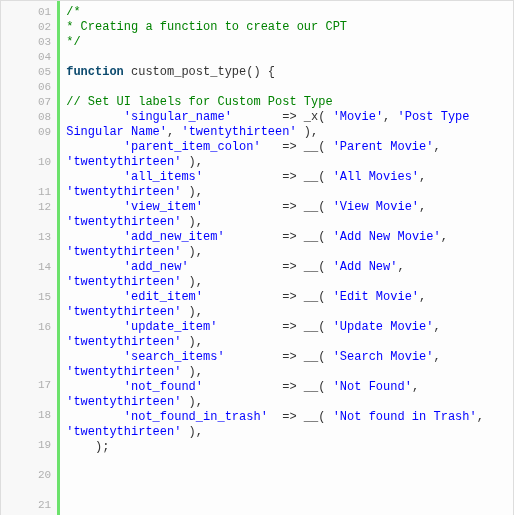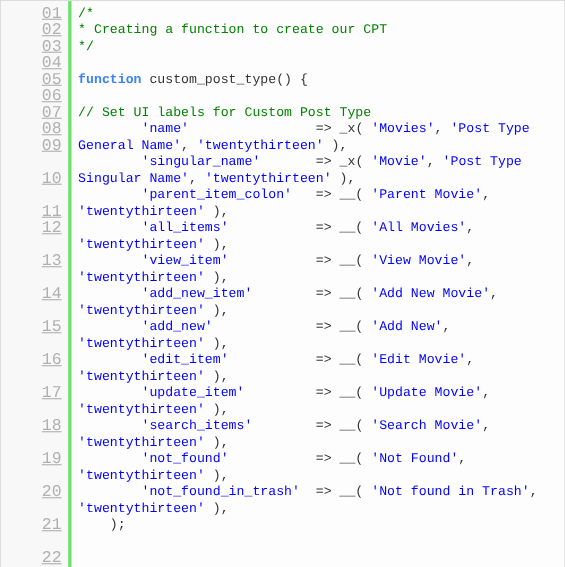--- a/index.html
+++ b/index.html
@@ -18,36 +18,35 @@
     background: #f8f8f8;
     border-right: 3px solid #6ce26c;
     padding: 4px 0;
     text-align: right;
     user-select: none;
   }
   .gutter-line {
     color: #b0b0b0;
     padding: 0 6px;
     line-height: 15px;
-    font-size: 15px;
-    text-decoration: underline;
+    font-size: 11px;
   }
   .code-area {
     flex: 1;
     padding: 4px 0 4px 6px;
     overflow: hidden;
   }
   .code-line {
     line-height: 15px;
     white-space: pre-wrap;
     word-break: break-word;
     color: #333;
   }
   .c-comment { color: #008200; }
-  .c-keyword { color: #3b82f6; font-weight: bold; }
+  .c-keyword { color: #0c4a6e; font-weight: bold; }
   .c-var { color: #aa7700; }
   .c-string { color: #0000ff; }
   .c-plain { color: #333; }
 </style>
 </head>
 <body>
 
 <div class="code-block">
   <div class="gutter" id="gutter">
       <div class="gutter-line" style="height: 15px;">01</div>
@@ -59,36 +58,35 @@
       <div class="gutter-line" style="height: 15px;">07</div>
       <div class="gutter-line" style="height: 15px;">08</div>
       <div class="gutter-line" style="height: 30px;">09</div>
       <div class="gutter-line" style="height: 30px;">10</div>
       <div class="gutter-line" style="height: 15px;">11</div>
       <div class="gutter-line" style="height: 30px;">12</div>
       <div class="gutter-line" style="height: 30px;">13</div>
       <div class="gutter-line" style="height: 30px;">14</div>
       <div class="gutter-line" style="height: 30px;">15</div>
       <div class="gutter-line" style="height: 30px;">16</div>
-      <div class="gutter-line" style="height: 30px;">17</div>
+      <div class="gutter-line" style="height: 30px; margin-top: 28px;">17</div>
       <div class="gutter-line" style="height: 30px;">18</div>
       <div class="gutter-line" style="height: 30px;">19</div>
       <div class="gutter-line" style="height: 30px;">20</div>
       <div class="gutter-line" style="height: 30px;">21</div>
       <div class="gutter-line" style="height: 15px; margin-left: 31px;">22</div>
     </div>
   <div class="code-area" id="code-area">
       <div class="code-line"><span class="c-comment">/*</span></div>
       <div class="code-line"><span class="c-comment">* Creating a function to create our CPT</span></div>
       <div class="code-line"><span class="c-comment">*/</span></div>
       <div class="code-line"><span class="c-plain"> </span></div>
       <div class="code-line"><span class="c-keyword">function</span><span class="c-plain"> custom_post_type() {</span></div>
       <div class="code-line"><span class="c-plain"> </span></div>
       <div class="code-line"><span class="c-comment">// Set UI labels for Custom Post Type</span></div>
-      <div class="code-line"><span class="c-plain">        </span><span class="c-string">'name'</span><span class="c-plain">                =&gt; _x( </span><span class="c-string">'Movies'</span><span class="c-plain">, </span><span class="c-string">'Post Type General Name'</span><span class="c-plain">, </span><span class="c-string">'twentythirteen'</span><span class="c-plain"> ),</span></div>
       <div class="code-line"><span class="c-plain">        </span><span class="c-string">'singular_name'</span><span class="c-plain">       =&gt; _x( </span><span class="c-string">'Movie'</span><span class="c-plain">, </span><span class="c-string">'Post Type Singular Name'</span><span class="c-plain">, </span><span class="c-string">'twentythirteen'</span><span class="c-plain"> ),</span></div>
       <div class="code-line"><span class="c-plain">        </span><span class="c-string">'parent_item_colon'</span><span class="c-plain">   =&gt; __( </span><span class="c-string">'Parent Movie'</span><span class="c-plain">, </span><span class="c-string">'twentythirteen'</span><span class="c-plain"> ),</span></div>
       <div class="code-line"><span class="c-plain">        </span><span class="c-string">'all_items'</span><span class="c-plain">           =&gt; __( </span><span class="c-string">'All Movies'</span><span class="c-plain">, </span><span class="c-string">'twentythirteen'</span><span class="c-plain"> ),</span></div>
       <div class="code-line"><span class="c-plain">        </span><span class="c-string">'view_item'</span><span class="c-plain">           =&gt; __( </span><span class="c-string">'View Movie'</span><span class="c-plain">, </span><span class="c-string">'twentythirteen'</span><span class="c-plain"> ),</span></div>
       <div class="code-line"><span class="c-plain">        </span><span class="c-string">'add_new_item'</span><span class="c-plain">        =&gt; __( </span><span class="c-string">'Add New Movie'</span><span class="c-plain">, </span><span class="c-string">'twentythirteen'</span><span class="c-plain"> ),</span></div>
       <div class="code-line"><span class="c-plain">        </span><span class="c-string">'add_new'</span><span class="c-plain">             =&gt; __( </span><span class="c-string">'Add New'</span><span class="c-plain">, </span><span class="c-string">'twentythirteen'</span><span class="c-plain"> ),</span></div>
       <div class="code-line"><span class="c-plain">        </span><span class="c-string">'edit_item'</span><span class="c-plain">           =&gt; __( </span><span class="c-string">'Edit Movie'</span><span class="c-plain">, </span><span class="c-string">'twentythirteen'</span><span class="c-plain"> ),</span></div>
       <div class="code-line"><span class="c-plain">        </span><span class="c-string">'update_item'</span><span class="c-plain">         =&gt; __( </span><span class="c-string">'Update Movie'</span><span class="c-plain">, </span><span class="c-string">'twentythirteen'</span><span class="c-plain"> ),</span></div>
       <div class="code-line"><span class="c-plain">        </span><span class="c-string">'search_items'</span><span class="c-plain">        =&gt; __( </span><span class="c-string">'Search Movie'</span><span class="c-plain">, </span><span class="c-string">'twentythirteen'</span><span class="c-plain"> ),</span></div>
       <div class="code-line"><span class="c-plain">        </span><span class="c-string">'not_found'</span><span class="c-plain">           =&gt; __( </span><span class="c-string">'Not Found'</span><span class="c-plain">, </span><span class="c-string">'twentythirteen'</span><span class="c-plain"> ),</span></div>

